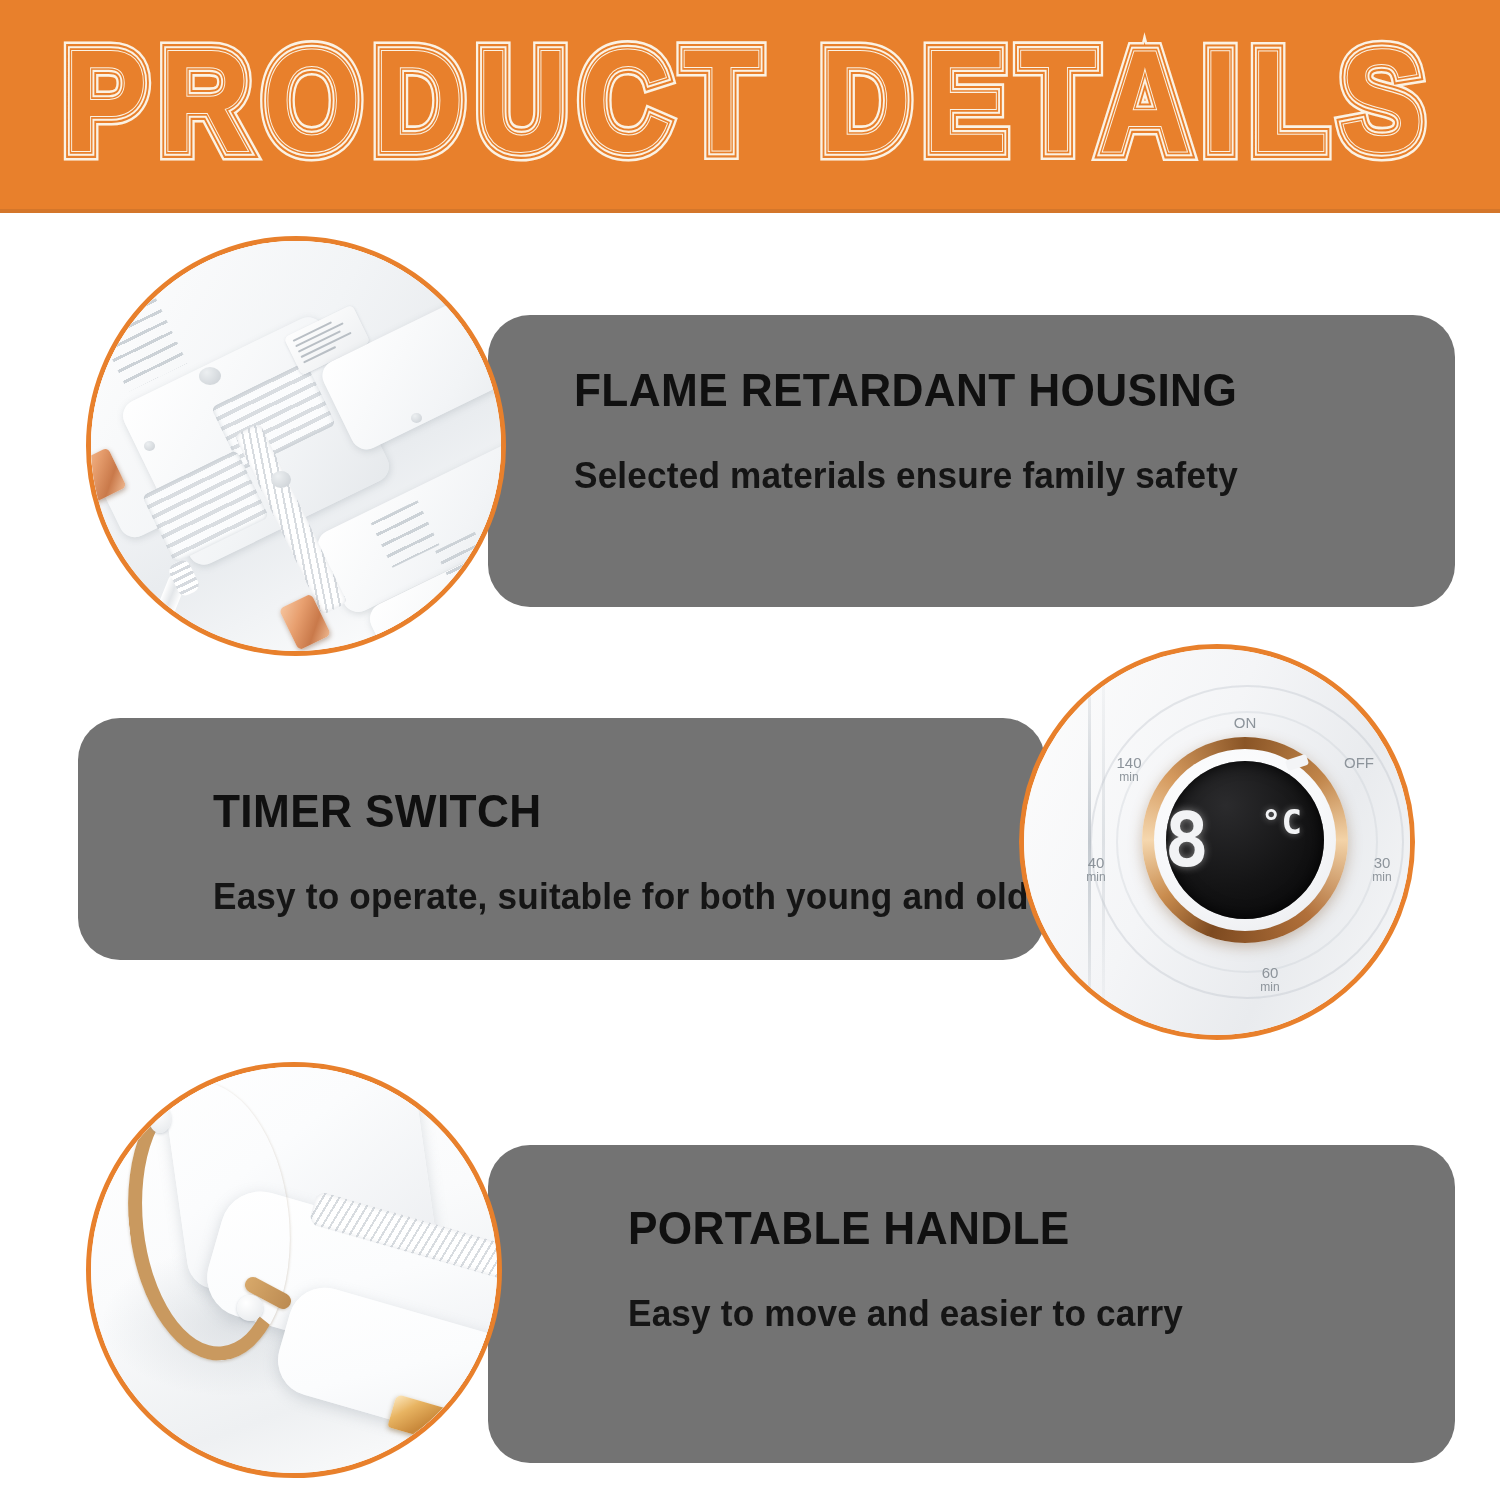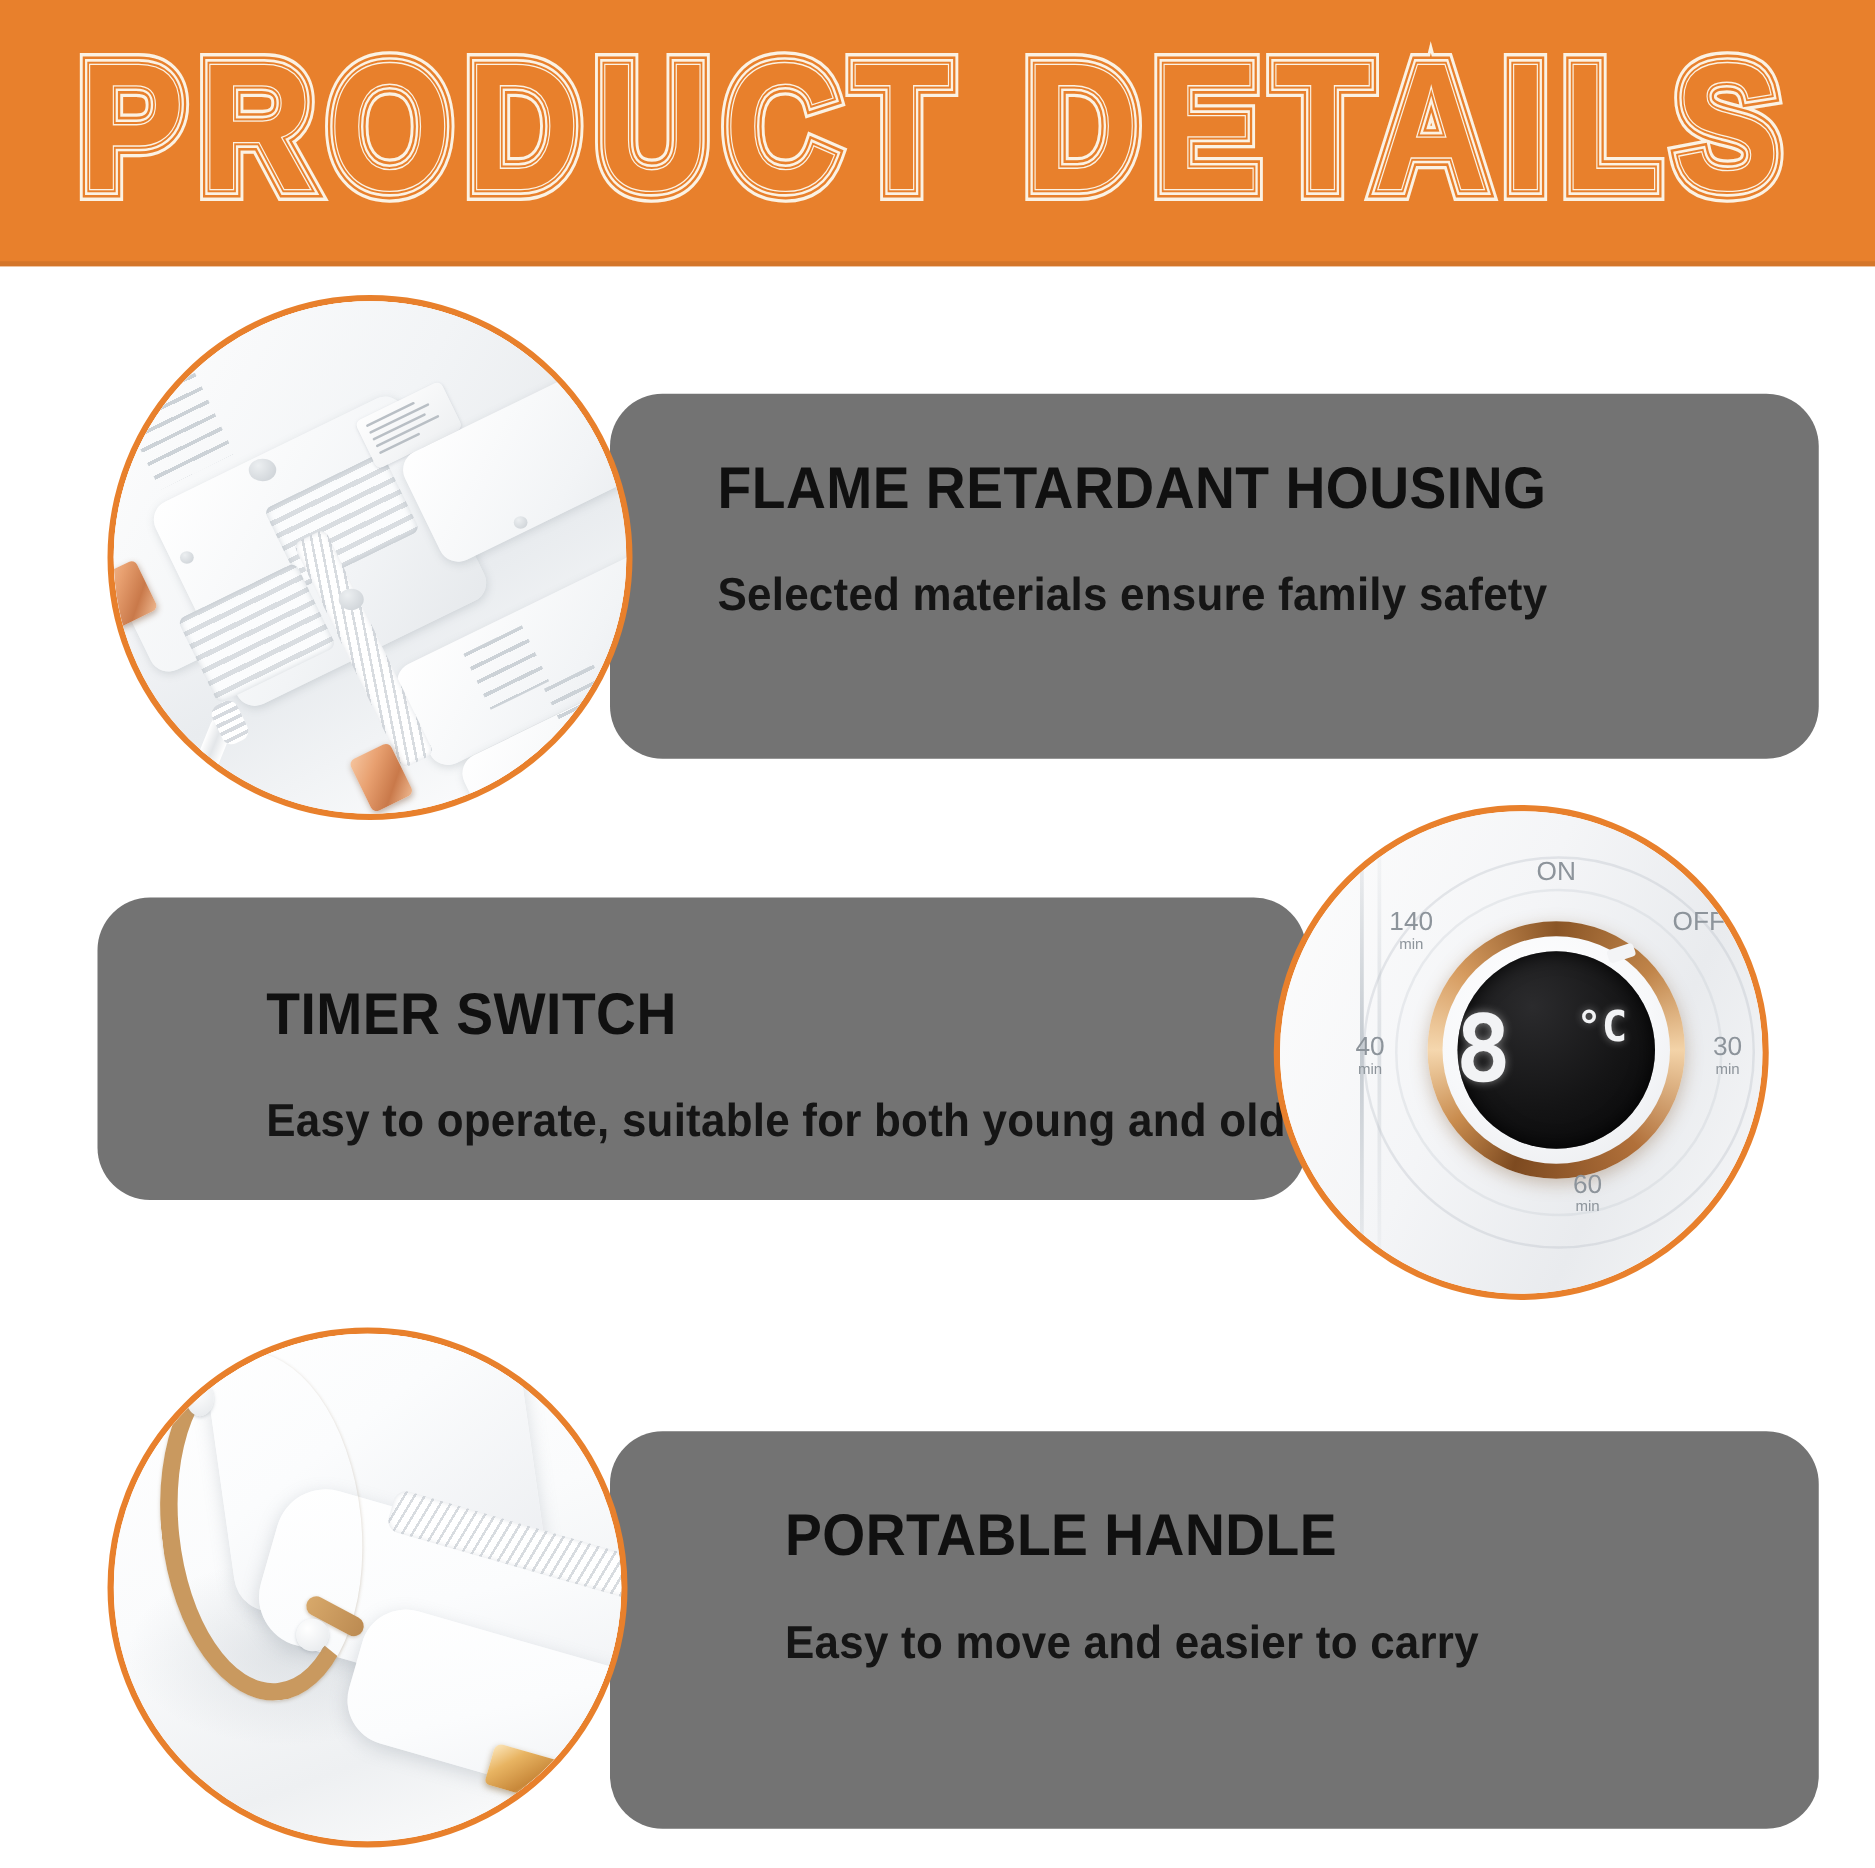--- a/index.html
+++ b/index.html
@@ -282,21 +282,21 @@
     text-shadow: 0 0 7px rgba(255,255,255,0.4);
   }
   .tm-mark {
     position: absolute;
     font-family: "Liberation Sans", sans-serif;
     color: #8d949b;
     text-align: center;
     line-height: 1.05;
     white-space: nowrap;
   }
-  .tm-mark .big { font-size: 21px; font-weight: 400; display: block; }
+  .tm-mark .big { font-size: 15px; font-weight: 400; display: block; margin-top: 28px; }
   .tm-mark .sml { font-size: 12px; font-weight: 400; display: block; }
 
   
   .hd-bg {
     position: absolute; left: 0; top: 0; width: 100%; height: 100%;
     background: linear-gradient(160deg,#ffffff 0%,#fafbfc 45%,#eef0f2 75%,#ffffff 100%);
   }
   .hd-body {
     position: absolute;
     background: linear-gradient(150deg,#ffffff 0%,#fbfcfd 45%,#eceef1 100%);

